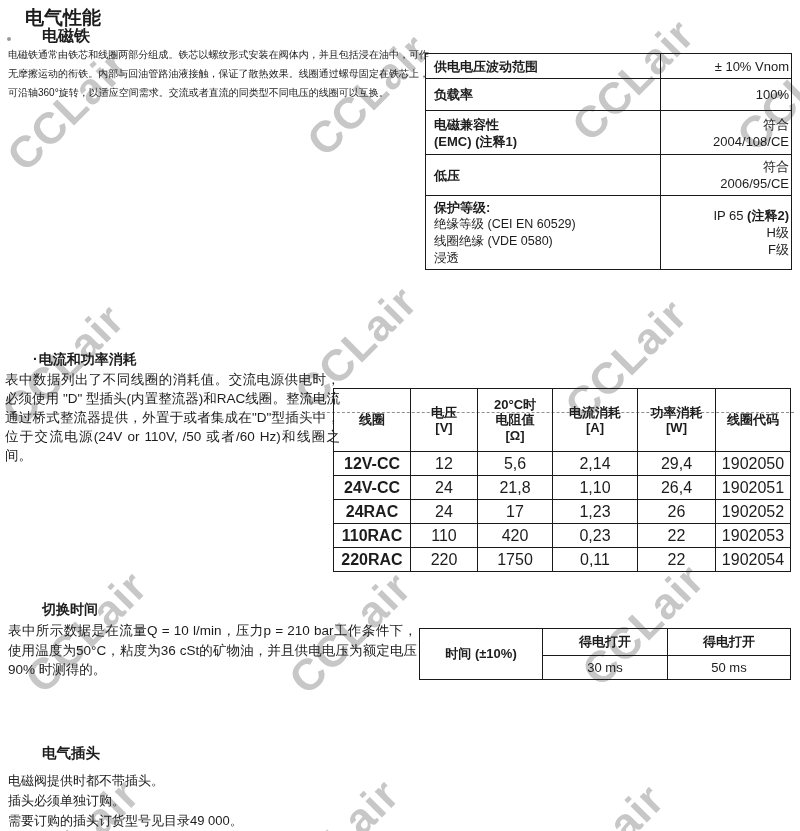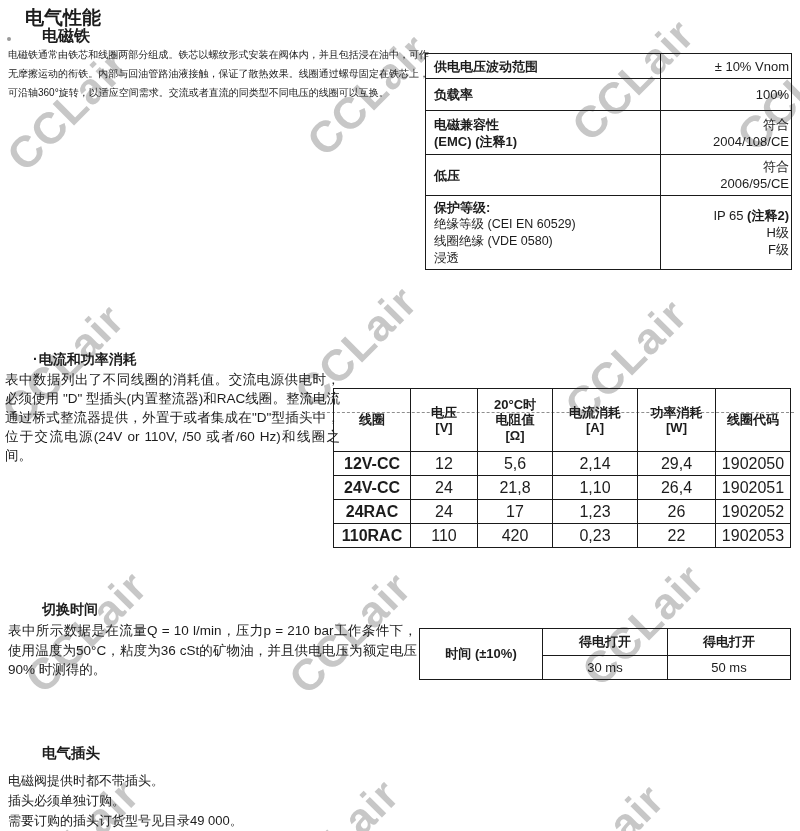--- a/index.html
+++ b/index.html
@@ -202,20 +202,28 @@
     <td>1902052</td>
   </tr>
   <tr>
     <td class="cname">110RAC</td>
     <td>110</td>
     <td>420</td>
     <td>0,23</td>
     <td>22</td>
     <td>1902053</td>
   </tr>
+  <tr>
+    <td class="cname">220RAC</td>
+    <td>220</td>
+    <td>1750</td>
+    <td>0,11</td>
+    <td>22</td>
+    <td>1902054</td>
+  </tr>
 </tbody>
   </table>
 
 <h2 class="abs h-st">切换时间</h2>
 <p class="abs p-st">表中所示数据是在流量Q = 10 l/min，压力p = 210 bar工作条件下，使用温度为50°C，粘度为36 cSt的矿物油，并且供电电压为额定电压 90% 时测得的。</p>
 
 <table class="abs time">
   <colgroup>
       <col style="width:123px">
       <col style="width:125px">

